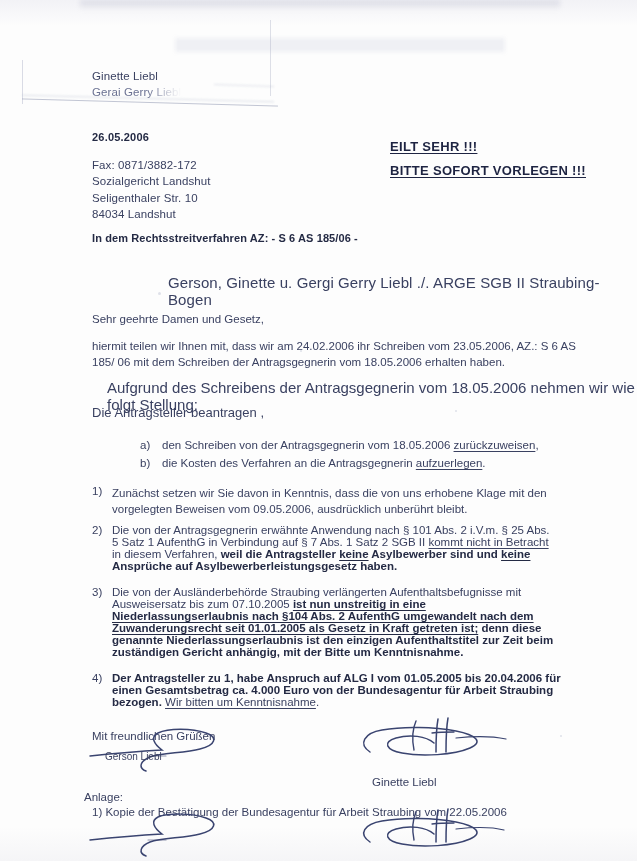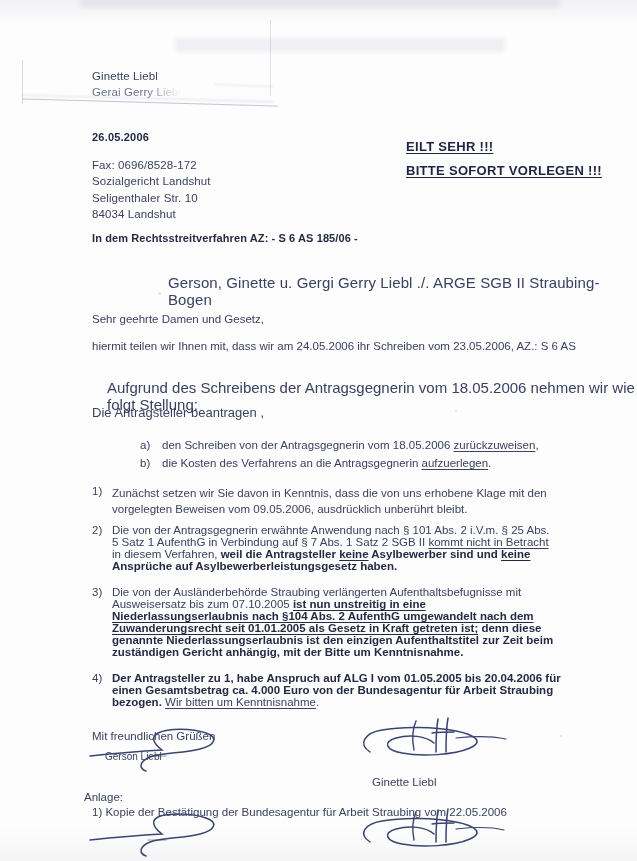--- a/index.html
+++ b/index.html
@@ -116,21 +116,20 @@
     color: #3a4161;
     letter-spacing: .1px;
   }
 
   .urgent {
     left: 390px; top: 138px;
     font-size: 13px;
     font-weight: bold;
     color: #1e2442;
     letter-spacing: .3px;
-    margin-left: 16px;
   }
   .urgent .ln { text-decoration: underline; text-underline-offset: 2px; margin-bottom: 6px; }
 
   .subject {
     left: 92px; top: 232px;
     font-size: 11px;
     font-weight: bold;
     letter-spacing: .1px;
     color: #242a44;
   }
@@ -205,49 +204,50 @@
   <div class="speck" style="left:560px;top:735px;width:2px;height:2px;"></div>
 
   <div class="blk sender">
     <div class="ln">Ginette Liebl</div>
     <div class="ln faded">Gerai Gerry Liebl</div>
   </div>
 
   <div class="blk datum">26.05.2006</div>
 
   <div class="blk recipient">
-    <div class="ln">Fax: 0696/8528-172</div>
+    <div class="ln">Fax: 0871/3882-172</div>
     <div class="ln">Sozialgericht Landshut</div>
     <div class="ln">Seligenthaler Str. 10</div>
     <div class="ln">84034 Landshut</div>
   </div>
 
   <div class="blk urgent">
     <div class="ln">EILT SEHR !!!</div>
     <div class="ln">BITTE SOFORT VORLEGEN !!!</div>
   </div>
 
   <div class="blk subject">In dem Rechtsstreitverfahren AZ: -  S 6 AS 185/06  -</div>
   <div class="blk parties">Gerson, Ginette u. Gergi Gerry Liebl ./. ARGE SGB II Straubing-Bogen</div>
 
   <div class="blk salutation">Sehr geehrte Damen und Gesetz,</div>
 
   <div class="blk para1">
-    <div class="ln">hiermit teilen wir Ihnen mit, dass wir am 24.05.2006 ihr Schreiben vom 23.05.2006, AZ.: S 6 AS</div>
+    <div class="ln">hiermit teilen wir Ihnen mit, dass wir am 24.02.2006 ihr Schreiben vom 23.05.2006, AZ.: S 6 AS</div>
+    <div class="ln">185/ 06 mit dem Schreiben der Antragsgegnerin vom 18.05.2006 erhalten haben.</div>
   </div>
 
   <div class="blk para2">Aufgrund des Schreibens der Antragsgegnerin vom 18.05.2006 nehmen wir wie folgt Stellung:</div>
   <div class="blk para3">Die Antragsteller beantragen ,</div>
 
   <div class="blk req req-a">
     <span class="mark">a)</span><span>den Schreiben von der Antragsgegnerin vom 18.05.2006 </span><u>zurückzuweisen</u><span>,</span>
   </div>
 
   <div class="blk req req-b">
-    <span class="mark">b)</span><span>die Kosten des Verfahrens an die Antragsgegnerin </span><u>aufzuerlegen</u><span>.</span>
+    <span class="mark">b)</span><span>die Kosten des Verfahren an die Antragsgegnerin </span><u>aufzuerlegen</u><span>.</span>
   </div>
 
   <div class="blk numitem n1">
     <span class="num">1)</span>
     <span class="body">
       <span class="ln" style="display:block">Zunächst setzen wir Sie davon in Kenntnis, dass die von uns erhobene Klage mit den</span>
       <span class="ln" style="display:block">vorgelegten Beweisen vom 09.05.2006, ausdrücklich unberührt bleibt.</span>
     </span>
   </div>
 

